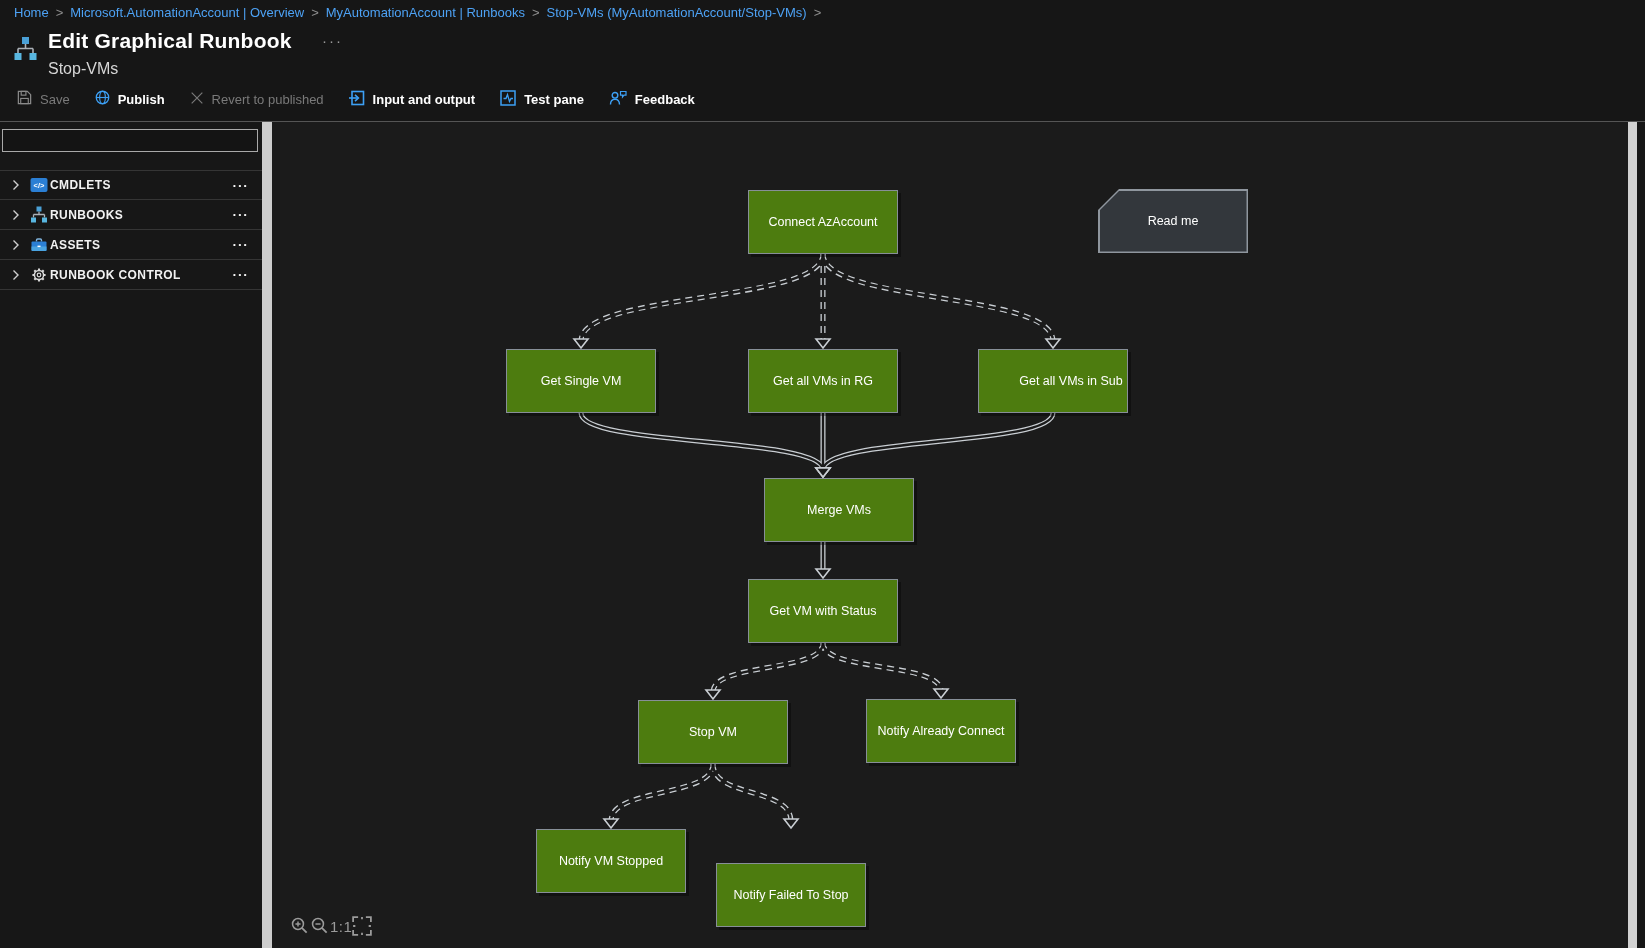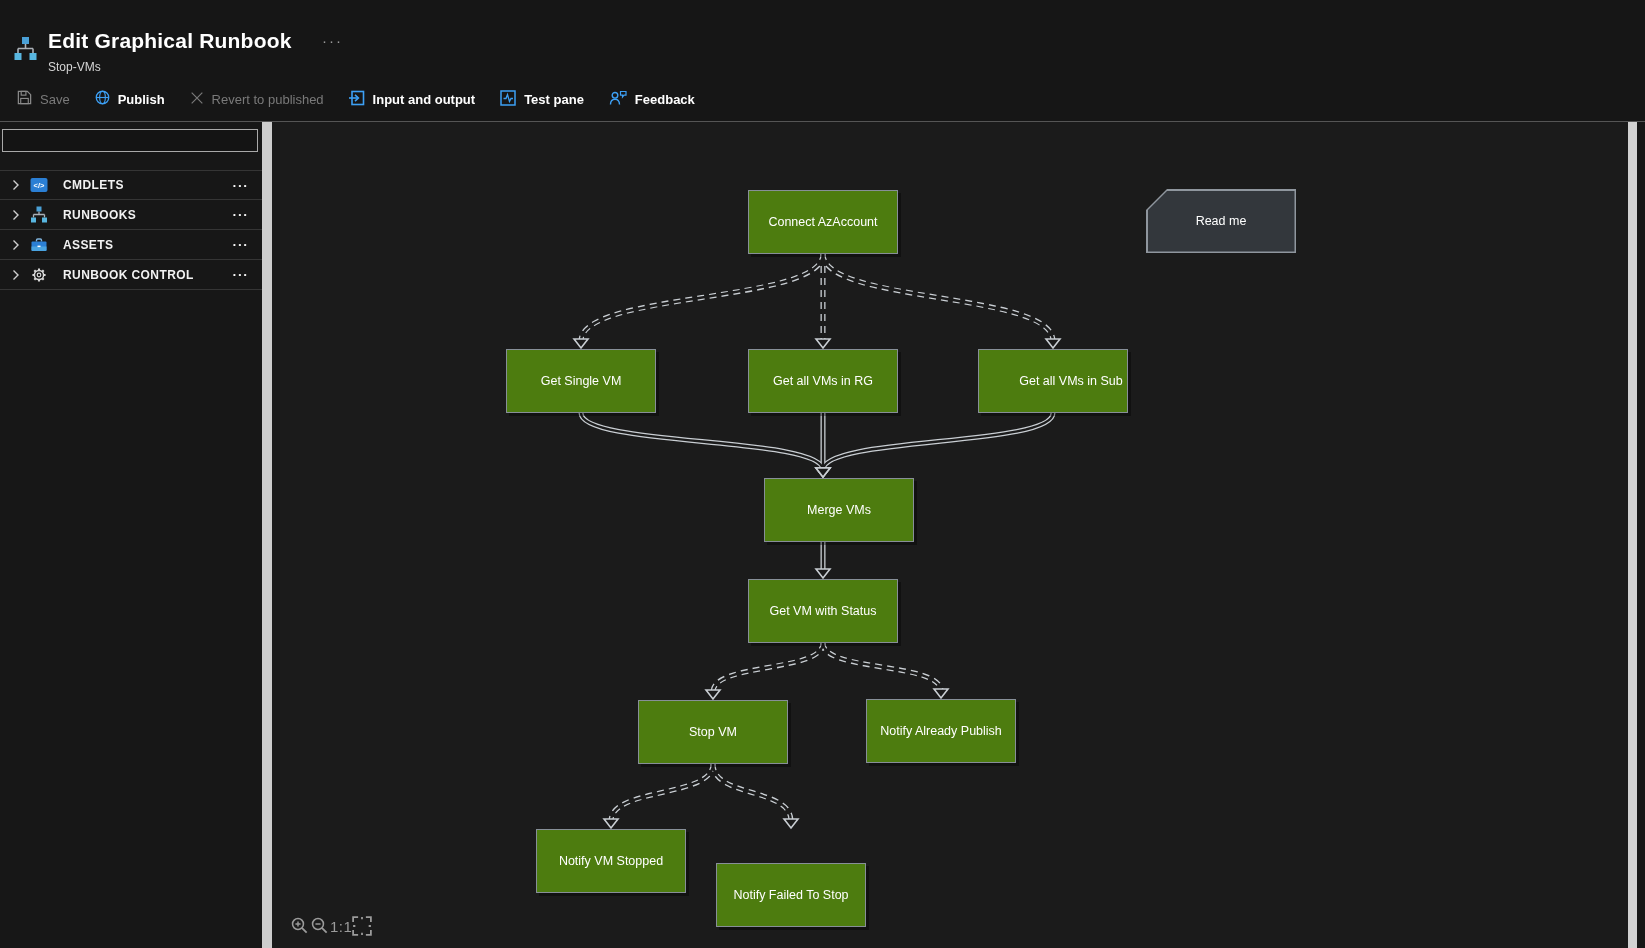--- a/index.html
+++ b/index.html
@@ -7,60 +7,61 @@
   .app { position:relative; width:1645px; height:948px; background:#161616; overflow:hidden; }
 
   
   .breadcrumb { position:absolute; left:14px; top:5px; font-size:13px; white-space:nowrap; }
   .bc-link { color:#4da2f5; cursor:pointer; }
   .bc-sep { color:#8f8f8f; margin:0 7px; }
 
   .title-icon { position:absolute; left:12px; top:36px; }
   .page-title { position:absolute; left:48px; top:29px; font-size:21px; font-weight:bold; color:#ffffff; letter-spacing:0.2px; }
   .title-more { position:absolute; left:322px; top:32px; color:#9a9a9a; font-size:15px; letter-spacing:2px; }
-  .page-subtitle { position:absolute; left:48px; top:60px; font-size:12px; color:#d6d6d6; }
+  .page-subtitle { position:absolute; left:48px; top:60px; font-size:16px; color:#d6d6d6; }
 
   .toolbar { position:absolute; left:16px; top:86px; height:26px; display:flex; align-items:center; gap:24px; font-size:13px; }
   .tb-item { display:flex; align-items:center; gap:7px; cursor:pointer; white-space:nowrap; }
   .tb-item .lbl { color:#ffffff; font-weight:600; }
   .tb-item.disabled .lbl { color:#7a7a7a; font-weight:400; }
   .header-border { position:absolute; left:0; top:121px; width:1645px; height:1px; background:#555555; }
 
   
   .sidebar { position:absolute; left:0; top:122px; width:262px; height:826px; background:#171717; }
   .search-input { position:absolute; left:2px; top:7px; width:256px; height:23px; background:#141414; border:1px solid #a9a9a9; color:#ffffff; font-size:12px; padding:0 6px; outline:none; font-family:inherit; }
   .palette-list { position:absolute; left:0; top:48px; width:262px; }
   .palette-row { display:flex; align-items:center; height:30px; border-bottom:1px solid #353535; cursor:pointer; }
   .palette-row:first-child { border-top:1px solid #353535; }
   .palette-row .chev { margin-left:12px; display:flex; align-items:center; }
   .palette-row .picon { margin-left:10px; display:flex; align-items:center; }
-  .palette-row .plabel { margin-left:15px; color:#f2f2f2; font-size:12px; font-weight:600; letter-spacing:0.4px; }
+  .palette-row .plabel { margin-left:2px; color:#f2f2f2; font-size:12px; font-weight:600; letter-spacing:0.4px; }
   .palette-row .pmore { margin-left:auto; margin-right:13px; color:#ffffff; font-size:8px; letter-spacing:2.5px; }
 
   .sidebar-scrollbar { position:absolute; left:262px; top:122px; width:10px; height:826px; background:#cdcdcd; }
   .canvas-scrollbar { position:absolute; left:1628px; top:122px; width:9px; height:826px; background:#d2d2d2; }
 
   
   .canvas { position:absolute; left:272px; top:122px; width:1356px; height:826px; background:#1b1b1b; overflow:hidden; }
   .links-svg { position:absolute; left:0; top:0; }
   .node { position:absolute; background:#4d7c0f; border:1.5px solid #878f98; box-shadow:3px 3px 0 rgba(0,0,0,0.35); display:flex; align-items:center; justify-content:center; cursor:pointer; }
   .node span { color:#ffffff; font-size:12.5px; }
-  .note-outer { position:absolute; background:#8f969e; box-shadow:3px 3px 0 rgba(0,0,0,0.35); clip-path:polygon(21px 0, 100% 0, 100% 100%, 0 100%, 0 21px); display:flex; align-items:center; justify-content:center; cursor:pointer;margin-left:48px; }
+  .note-outer { position:absolute; background:#8f969e; box-shadow:3px 3px 0 rgba(0,0,0,0.35); clip-path:polygon(21px 0, 100% 0, 100% 100%, 0 100%, 0 21px); display:flex; align-items:center; justify-content:center; cursor:pointer; }
   .note-inner { position:absolute; left:1.5px; top:1.5px; right:1.5px; bottom:1.5px; background:#33373c; clip-path:polygon(20px 0, 100% 0, 100% 100%, 0 100%, 0 20px); }
   .note-outer span { position:relative; color:#ffffff; font-size:12.5px; }
 
   .zoom-controls { position:absolute; left:18px; top:792px; height:24px; display:flex; align-items:center; }
   .zc-item { display:flex; align-items:center; cursor:pointer; }
   .zc-label { color:#9b9b9b; font-size:15px; letter-spacing:0.5px; }
 </style>
 </head>
 <body>
 
 <div class="app">
 
+  <div class="breadcrumb"><span class="bc-link">Home</span><span class="bc-sep">&gt;</span><span class="bc-link">Microsoft.AutomationAccount | Overview</span><span class="bc-sep">&gt;</span><span class="bc-link">MyAutomationAccount | Runbooks</span><span class="bc-sep">&gt;</span><span class="bc-link">Stop-VMs (MyAutomationAccount/Stop-VMs)</span><span class="bc-sep">&gt;</span></div>
 
   <span class="title-icon">
     <svg width="27" height="26" viewBox="0 0 27 26">
       <path d="M13.5 8 V12.5 M6 12.5 H21 M6 12.5 V17 M21 12.5 V17" stroke="#aab0b6" stroke-width="1.6" fill="none"></path>
       <rect x="10" y="1" width="7" height="7" fill="#4aa0d6"></rect>
       <rect x="2.5" y="17" width="7" height="7" fill="#58b6e0"></rect>
       <rect x="17.5" y="17" width="7" height="7" fill="#58b6e0"></rect>
     </svg>
   </span>
   <div class="page-title">Edit Graphical Runbook</div>
@@ -256,21 +257,21 @@
         <div class="node" style="left: 492px; top: 356px; width: 150px; height: 64px;">
           <span>Merge VMs</span>
         </div>
         <div class="node" style="left: 476px; top: 457px; width: 150px; height: 64px;">
           <span>Get VM with Status</span>
         </div>
         <div class="node" style="left: 366px; top: 578px; width: 150px; height: 64px;">
           <span>Stop VM</span>
         </div>
         <div class="node" style="left: 594px; top: 577px; width: 150px; height: 64px;">
-          <span>Notify Already Publish</span>
+          <span>Notify Already Connect</span>
         </div>
         <div class="node" style="left: 264px; top: 707px; width: 150px; height: 64px;">
           <span>Notify VM Stopped</span>
         </div>
         <div class="node" style="left: 444px; top: 707px; width: 150px; height: 64px; margin-top: 34px;">
           <span>Notify Failed To Stop</span>
         </div>
       </div>
 
     <div class="zoom-controls">

